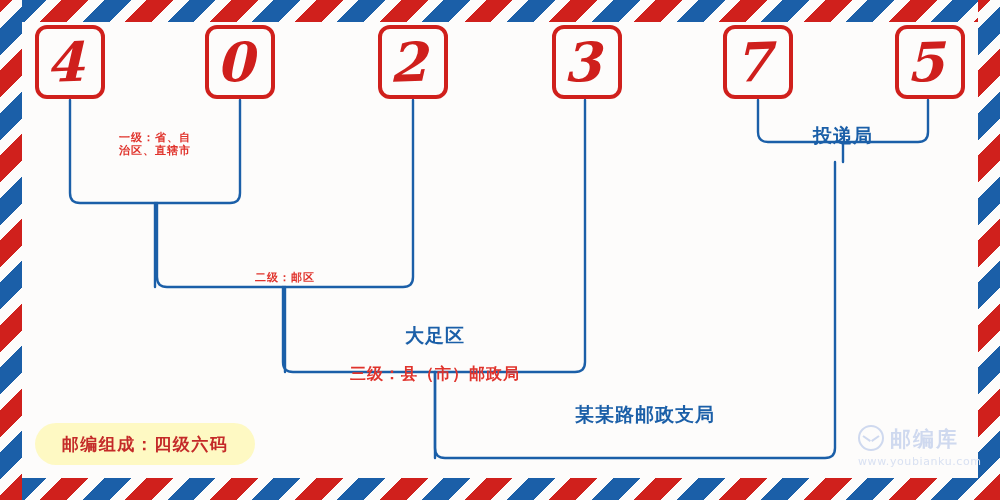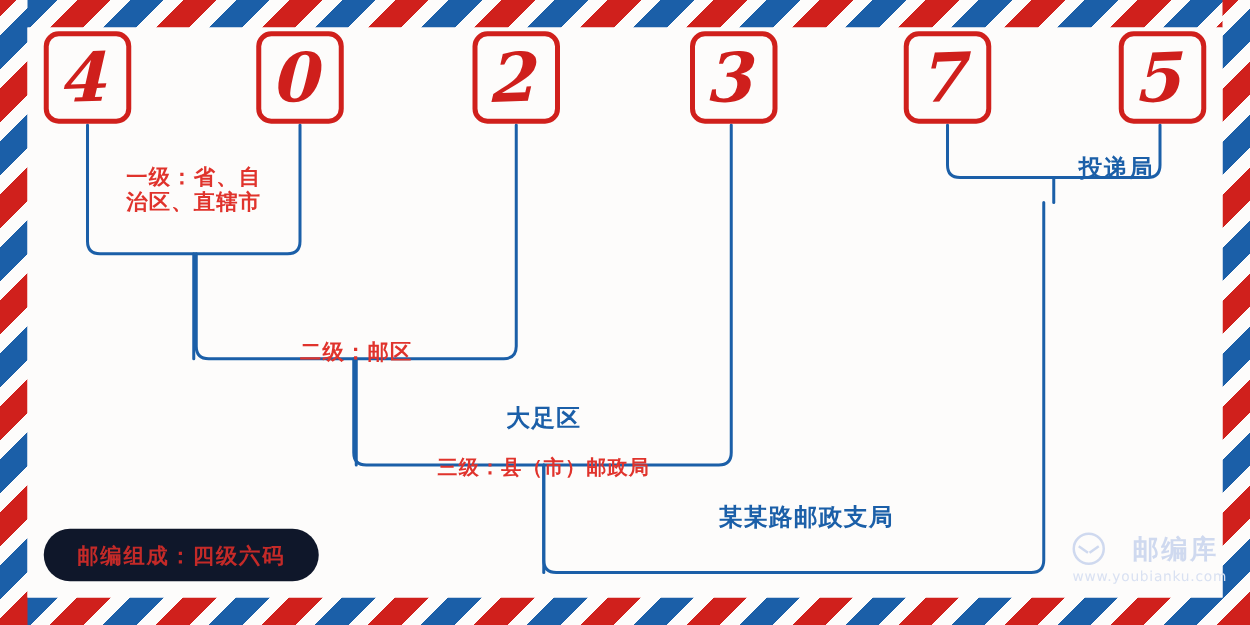--- a/index.html
+++ b/index.html
@@ -98,34 +98,34 @@
     font-family: "DejaVu Serif", "Liberation Serif", serif;
     font-weight: bold;
     font-size: 19px;
     letter-spacing: 1px;
     display: block;
   }
   .lbl-sub {
     color: #e0332c;
     font-family: "DejaVu Sans", "Liberation Sans", sans-serif;
     font-weight: bold;
-    font-size: 17px;
+    font-size: 11px;
     letter-spacing: 1px;
     display: block;
   }
   .lbl-sub.small { font-size: 16px; }
 
   
   .footer-badge {
     position: absolute;
     left: 35px;
     top: 423px;
     width: 220px;
     height: 42px;
-    background: #0f172a;
+    background: #fef9c3;
     border-radius: 21px;
     display: flex;
     align-items: center;
     justify-content: center;
     color: #c42a28;
     font-family: "DejaVu Serif", "Liberation Serif", serif;
     font-weight: bold;
     font-size: 17px;
     letter-spacing: 1.5px;
   }
@@ -134,22 +134,22 @@
   .watermark {
     position: absolute;
     left: 858px;
     top: 425px;
     width: 130px;
     z-index: 7;
     opacity: 1;
   }
   .wm-row {
     display: flex;
-    align-items: center;
-    gap: 22px;
+    align-items: flex-start;
+    gap: 6px;
   }
   .wm-mark {
     width: 26px; height: 26px;
     border: 2px solid #cfd9ef;
     border-radius: 50%;
     position: relative;
     box-sizing: border-box;
   }
   .wm-mark::before,
   .wm-mark::after {
@@ -244,21 +244,21 @@
     </div>
 
     <div class="bracket-label" style="left:185px; top:253px; width:200px;">
       <span class="lbl-sub">二级：邮区</span>
     </div>
 
     <div class="bracket-label" style="left:455px; top:384px; width:380px;">
       <span class="lbl-title">某某路邮政支局</span>
     </div>
 
-    <div class="bracket-label" style="left:763px; top:105px; width:160px;text-align:right;">
+    <div class="bracket-label" style="left:763px; top:105px; width:160px;">
       <span class="lbl-title">投递局</span>
     </div>
 
     <div class="footer-badge">
       <span>邮编组成：四级六码</span>
     </div>
 
     <div class="watermark">
       <div class="wm-row">
         <span class="wm-mark"></span>

